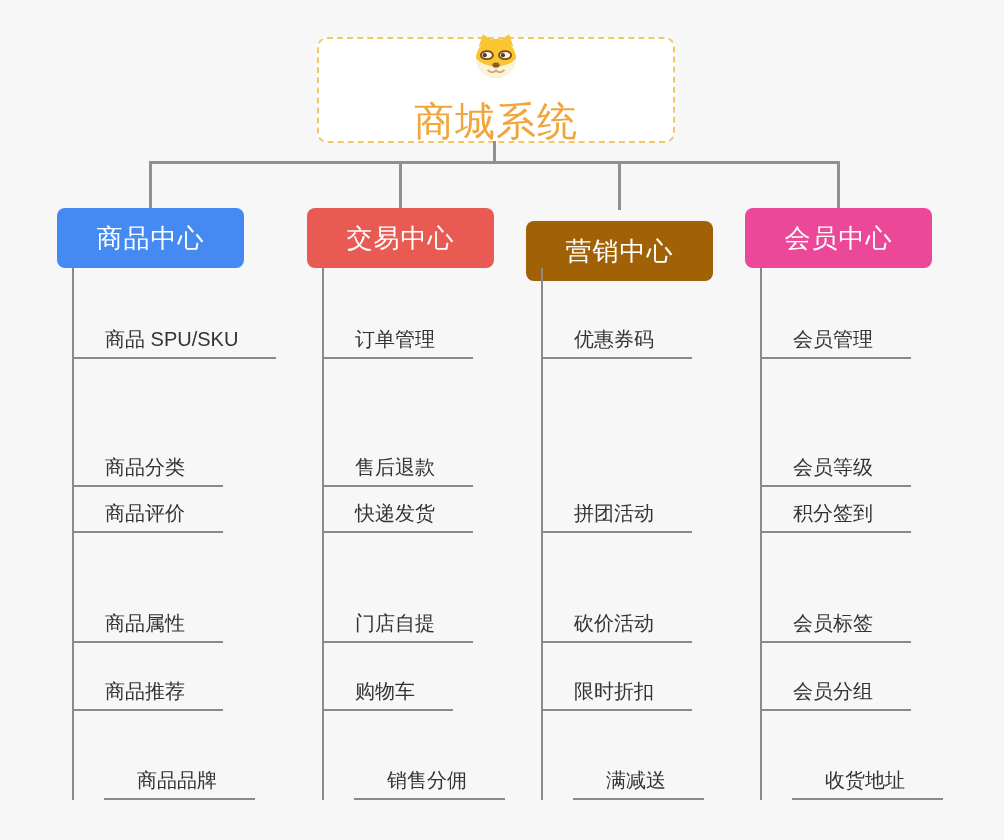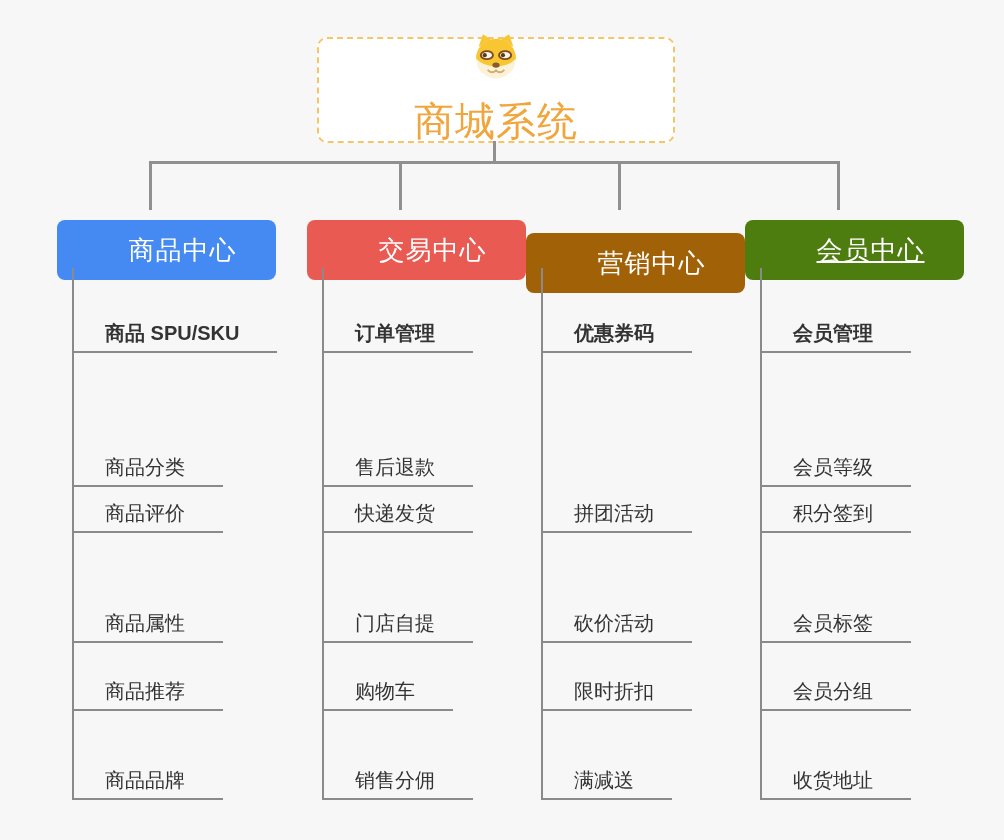--- a/index.html
+++ b/index.html
@@ -52,54 +52,53 @@
     top:208px;
     width:260px;height:610px;
   }
   .branch-0{left:57px;}
   .branch-1{left:307px;}
   .branch-2{left:526px;}
   .branch-3{left:745px;}
 
   .cat-node{
     position:absolute;
-    left:0;top:12px;
+    left:0;top:0;
     width:187px;height:60px;
     border-radius:8px;
     color:#ffffff;
     font-size:26px;
     line-height:60px;
     text-align:center;
     white-space:nowrap;
     letter-spacing:1px;
-    padding-left:32px;
   }
   .trunk{
     position:absolute;
     left:15px;top:60px;
     width:2px;height:532px;
     background:#8a8a8a;
   }
   .leaf{
     position:absolute;
     left:15px;
     height:34px;
     line-height:33px;
     padding:0 38px 0 33px;
     border-bottom:2px solid #8a8a8a;
     font-size:20px;
     color:#333333;
     white-space:nowrap;
   }
-  .leaf-0{top:109px;font-weight:bold;}
+  .leaf-0{top:115px;}
   .leaf-1{top:200px;margin-top:43px;}
   .leaf-2{top:289px;}
   .leaf-3{top:399px;text-align:center;}
   .leaf-4{top:467px;}
-  .leaf-5{top:556px;}
+  .leaf-5{top:556px;margin-left:32px;}
 </style>
 </head>
 <body>
 
 <div id="canvas">
 
   <div class="root-node">
     <svg class="root-icon" viewBox="0 0 60 54">
       <path d="M10,16 L15,2 L27,10 Z" fill="#f8c630"></path>
       <path d="M50,16 L45,2 L33,10 Z" fill="#f8c630"></path>
@@ -148,21 +147,21 @@
     <div class="cat-node" style="background-color: #a16207; margin-top: 13px;">营销中心</div>
     <div class="trunk"></div>
     <div class="leaf leaf-0">优惠券码</div>
     <div class="leaf leaf-2">拼团活动</div>
     <div class="leaf leaf-3">砍价活动</div>
     <div class="leaf leaf-4">限时折扣</div>
     <div class="leaf leaf-5">满减送</div>
   </div>
 
   <div class="branch branch-3">
-    <div class="cat-node" style="background-color: #4d7c0f; text-decoration: underline;">会员中心</div>
+    <div class="cat-node" style="background-color: #ec4899;">会员中心</div>
     <div class="trunk"></div>
     <div class="leaf leaf-0">会员管理</div>
     <div class="leaf leaf-1">会员等级</div>
     <div class="leaf leaf-2">积分签到</div>
     <div class="leaf leaf-3">会员标签</div>
     <div class="leaf leaf-4">会员分组</div>
     <div class="leaf leaf-5">收货地址</div>
   </div>
 
 </div>

